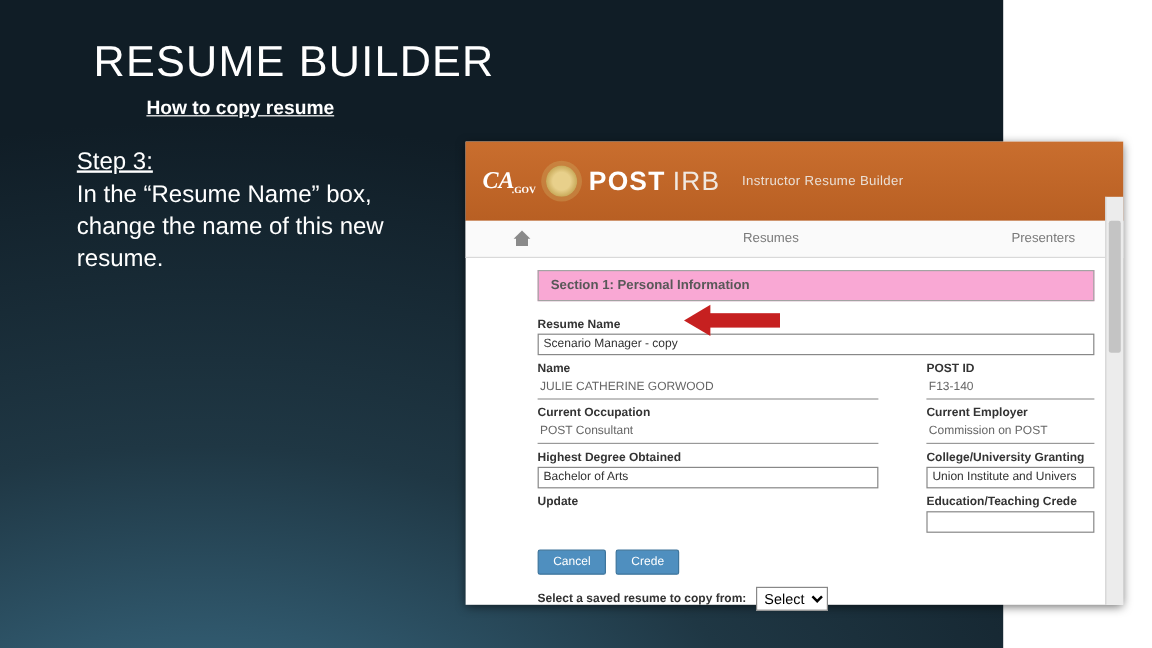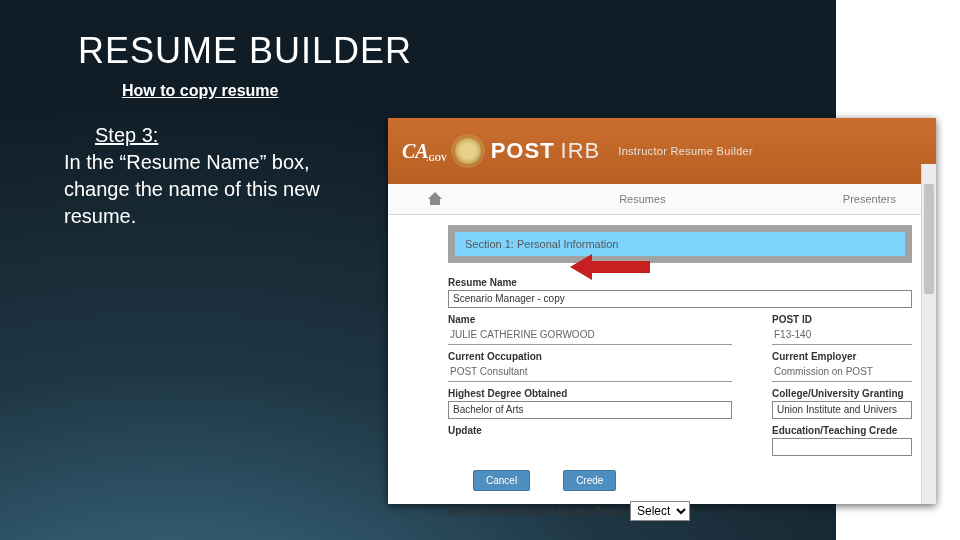--- a/index.html
+++ b/index.html
@@ -3,21 +3,21 @@
 <meta charset="utf-8">
 <style>
   html,body{margin:0;padding:0;width:960px;height:540px;overflow:hidden;font-family:Arial,Helvetica,sans-serif;}
   .slide{
     width:836px;height:540px;position:relative;
     background:radial-gradient(ellipse 900px 600px at 20% 130%, #427a93 0%, #2f566a 30%, #1f3744 55%, #101d26 100%);
   }
   .title{position:absolute;left:78px;top:30px;color:#fff;font-size:36px;letter-spacing:1px;}
   .subtitle{position:absolute;left:122px;top:82px;color:#fff;font-size:16px;font-weight:bold;text-decoration:underline;}
   .body-text{position:absolute;left:64px;top:122px;color:#fff;font-size:20px;line-height:1.35;width:300px;}
-  .body-text .step{text-decoration:underline;margin-left:31px;}
+  .body-text .step{text-decoration:underline;}
   .shot{
     position:absolute;left:388px;top:118px;width:548px;height:386px;background:#fff;
     box-shadow:0 2px 8px rgba(0,0,0,.6);
   }
   
   .hdr{height:46px;background:linear-gradient(#c96e2e,#b85f23);display:flex;align-items:center;padding:10px 14px;color:#fff;}
   .ca-logo{font-family:Georgia,serif;font-style:italic;font-size:20px;font-weight:bold;line-height:1;position:relative;padding-right:4px;}
   .ca-logo sub{font-size:8px;font-style:normal;position:absolute;bottom:-2px;right:-14px;}
   .badge{width:26px;height:26px;border-radius:50%;margin:0 10px 0 22px;
     background:radial-gradient(circle at 50% 50%,#e8d08b 0 40%,#c9aa5a 70%);
@@ -27,29 +27,29 @@
   .post-name .irb{font-size:22px;font-weight:300;letter-spacing:1px;color:#f0e8e0;margin-left:4px;}
   .app-sub{font-size:11px;color:#eadfd5;margin-left:18px;letter-spacing:.3px;}
   
   .nav{height:30px;border-bottom:1px solid #d9d9d9;display:flex;align-items:center;justify-content:center;padding:0 40px;color:#7a7a7a;font-size:11px;background:#fafafa;}
   .nav .home{width:14px;height:14px;position:relative;}
   .nav .home::before{content:"";position:absolute;left:2px;top:6px;width:10px;height:7px;background:#8a8a8a;}
   .nav .home::after{content:"";position:absolute;left:0;top:0;border-left:7px solid transparent;border-right:7px solid transparent;border-bottom:7px solid #8a8a8a;}
   .nav .spacer{flex:1;}
   
   .content{padding:10px 24px 0 60px;position:relative;}
-  .sec-head{background:#7dd3fc;border:7px solid #a3a3a3;color:#585858;font-size:11px;font-weight:normal;padding:6px 10px;margin-bottom:14px;}
+  .sec-head{background:#f9a8d4;border:1px solid #a3a3a3;color:#585858;font-size:11px;font-weight:bold;padding:6px 10px;margin-bottom:14px;}
   .row{display:flex;gap:40px;margin-bottom:6px;}
   .field{flex:1;min-width:0;}
   .field.narrow{flex:0 0 140px;}
   .fld-label{font-size:10px;color:#333;font-weight:bold;margin-bottom:2px;white-space:nowrap;overflow:hidden;text-overflow:ellipsis;}
   .fld-value{font-size:10px;color:#666;border-bottom:1px solid #999;padding:2px 2px 3px;min-height:12px;white-space:nowrap;overflow:hidden;text-overflow:ellipsis;}
   .fld-input{font-size:10px;color:#333;border:1px solid #888;padding:2px 4px;background:#fff;min-height:12px;}
   .btns{display:flex;gap:8px;margin:14px 0 10px;}
-  .btn{font-size:10px;color:#fff;background:#4f8fbf;border:1px solid #3e759c;padding:4px 12px;border-radius:2px;margin-left:25px;}
+  .btn{font-size:10px;color:#fff;background:#4f8fbf;border:1px solid #3e759c;padding:4px 12px;border-radius:2px;}
   .copy-row{display:flex;align-items:center;justify-content:flex-start;gap:8px;font-size:10px;color:#333;font-weight:bold;margin-top:6px;}
   .copy-row select{font-size:12px;border:1px solid #888;background:#fff;padding:1px 2px;}
   
   .arrow{position:absolute;left:570px;top:254px;width:80px;height:26px;pointer-events:none;}
   .arrow .shaft{position:absolute;left:20px;top:7px;width:60px;height:12px;background:#c62020;}
   .arrow .head{position:absolute;left:0;top:0;width:0;height:0;border-top:13px solid transparent;border-bottom:13px solid transparent;border-right:22px solid #c62020;}
   .scrollbar{position:absolute;right:0;top:46px;bottom:0;width:14px;background:#ececec;border-left:1px solid #d4d4d4;}
   .scrollbar .thumb{position:absolute;left:2px;right:2px;top:20px;height:110px;background:#c4c4c4;border-radius:2px;}
 </style>
 </head>

